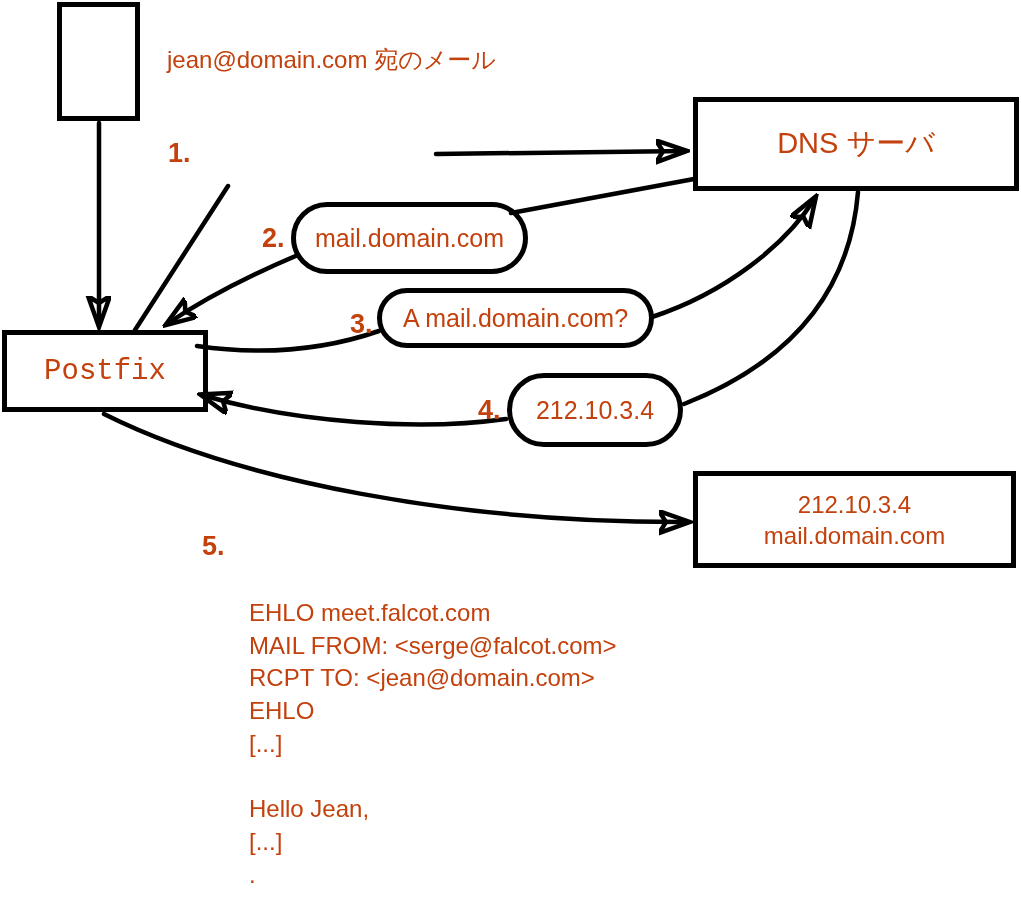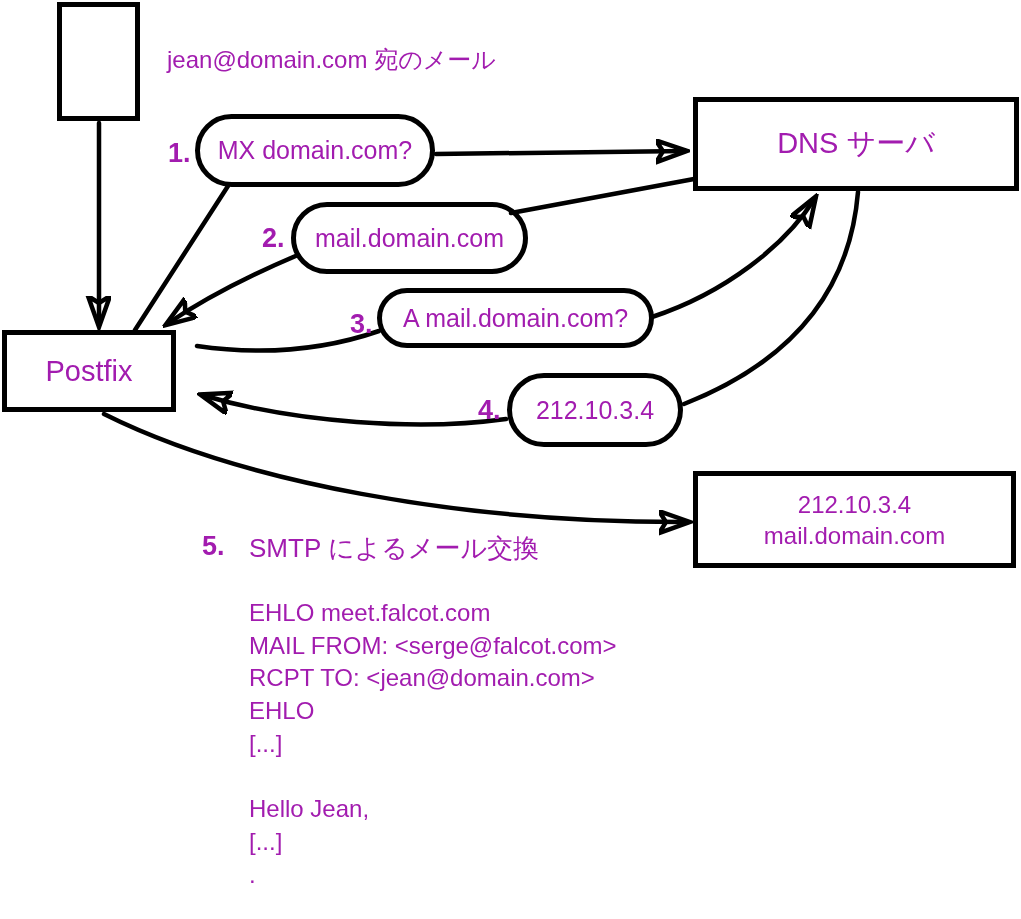--- a/index.html
+++ b/index.html
@@ -6,21 +6,21 @@
     margin: 0;
     padding: 0;
     background: #ffffff;
   }
   .stage {
     position: relative;
     width: 1021px;
     height: 919px;
     background: #ffffff;
     font-family: "Liberation Sans", "DejaVu Sans", sans-serif;
-    color: #a21caf;
+    color: #c2410c;
     overflow: hidden;
   }
   .arrows {
     position: absolute;
     left: 0;
     top: 0;
     z-index: 3;
     pointer-events: none;
   }
   .arrows path {
@@ -70,21 +70,21 @@
   .mail-label   { left: 167px; top: 44px; }
   .pill-1       { left: 195px; top: 114px; width: 240px; height: 73px; }
   .num-1        { left: 168px; top: 138px; }
   .dns-box      { left: 693px; top: 97px;  width: 326px; height: 94px; }
   .pill-2       { left: 291px; top: 202px; width: 237px; height: 72px; }
   .num-2        { left: 262px; top: 223px; }
   .pill-3       { left: 377px; top: 288px; width: 277px; height: 60px; }
   .num-3        { left: 350px; top: 309px; }
   .pill-4       { left: 507px; top: 373px; width: 176px; height: 74px; }
   .num-4        { left: 478px; top: 395px; }
-  .postfix-box  { left: 2px;   top: 330px; width: 174px; height: 82px; }
+  .postfix-box  { left: 2px;   top: 330px; width: 206px; height: 82px; font-family: Liberation Mono, monospace; }
   .mail-box {
     left: 693px; top: 471px; width: 323px; height: 97px;
     flex-direction: column;
     font-size: 24px;
     line-height: 31px;
     text-align: center;
   }
   .num-5        { left: 202px; top: 531px; }
   .step5-label  { left: 249px; top: 531px; font-size: 26px; }
   .smtp {
@@ -120,23 +120,20 @@
     <path d="M652 317 C725 293 786 245 815 198" marker-end="url(#ah)"></path>
     <path d="M858 192 C851 277 806 356 684 404"></path>
     <path d="M506 419 C420 431 295 423 202 395" marker-end="url(#ah)"></path>
     <path d="M104 414 C240 482 460 523 688 522" marker-end="url(#ah)"></path>
   </svg>
 
   <div class="box sender-box"></div>
 
   <div class="flabel mail-label">jean@domain.com 宛のメール</div>
 
-  <div class="pill pill-1">
-    <span>MX domain.com?</span>
-  </div>
   <div class="num num-1">1.</div>
 
   <div class="box dns-box">
     <span>DNS サーバ</span>
   </div>
 
   <div class="pill pill-2">
     <span>mail.domain.com</span>
   </div>
   <div class="num num-2">2.</div>
@@ -154,21 +151,20 @@
   <div class="box postfix-box">
     <span>Postfix</span>
   </div>
 
   <div class="box mail-box">
     <div>212.10.3.4</div>
     <div>mail.domain.com</div>
   </div>
 
   <div class="num num-5">5.</div>
-  <div class="flabel step5-label">SMTP によるメール交換</div>
 
   <div class="smtp">
     <div class="smtp-line">EHLO meet.falcot.com</div>
     <div class="smtp-line">MAIL FROM: &lt;serge@falcot.com&gt;</div>
     <div class="smtp-line">RCPT TO: &lt;jean@domain.com&gt;</div>
     <div class="smtp-line">EHLO</div>
     <div class="smtp-line">[...]</div>
     <div class="smtp-line"></div>
     <div class="smtp-line">Hello Jean,</div>
     <div class="smtp-line">[...]</div>

